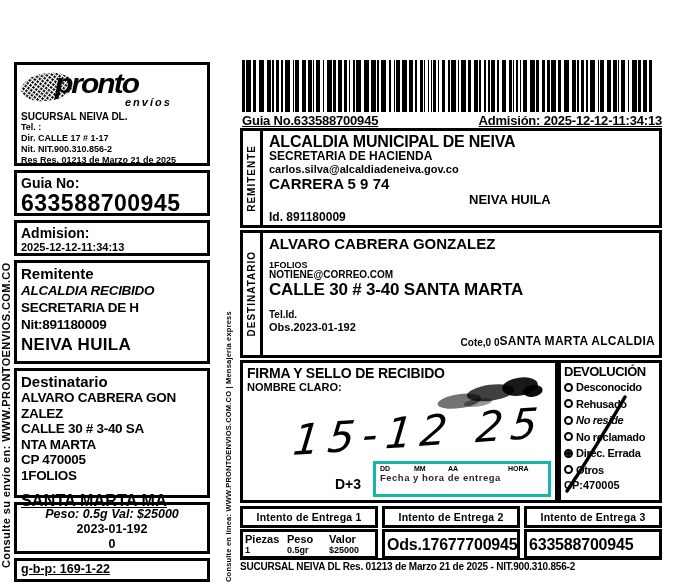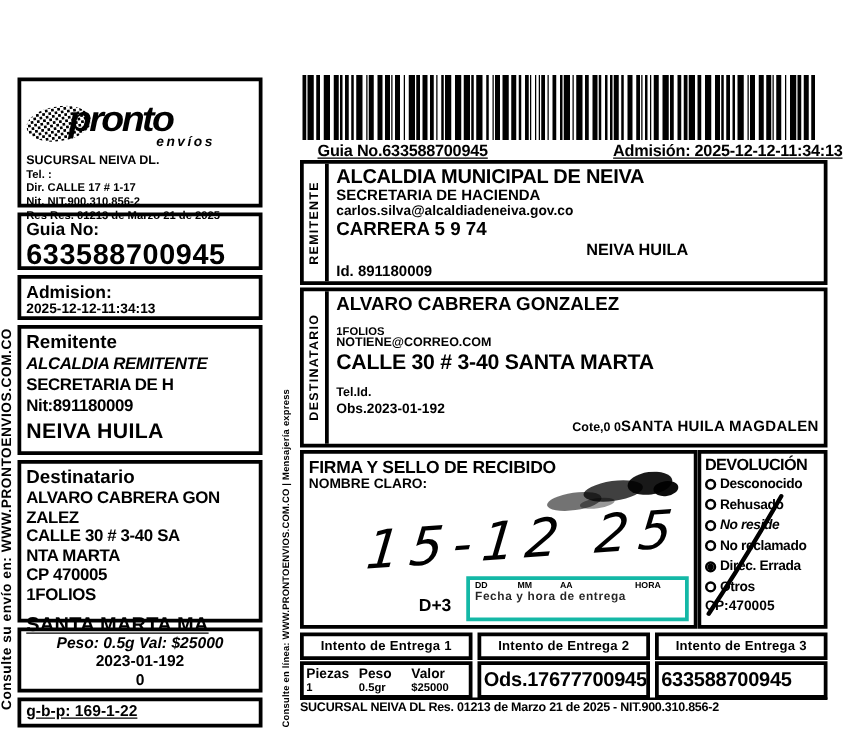--- a/index.html
+++ b/index.html
@@ -11,21 +11,21 @@
   .i { font-style:italic; }
 
   
   .vtext { writing-mode:vertical-rl; transform:rotate(180deg); white-space:nowrap; }
   .left-edge { left:0px; top:148px; height:420px; font-size:11px; font-weight:700; letter-spacing:.4px; }
   .mid-strip { left:224px; top:130px; height:452px; font-size:7.5px; font-weight:700; letter-spacing:.2px; }
 
   
   .leftcol { position:absolute; left:14px; top:62px; width:196px; }
   .box { border:3px solid #000; margin-bottom:4px; padding:2px 4px; background:#fff; }
-  .office { height:104px; padding-top:16px; }
+  .office { height:104px; padding-top:4px; }
   .logo-row { position:relative; height:40px; margin-bottom:2px; }
   .blob { position:absolute; left:0; top:4px; width:52px; height:28px; border-radius:50%;
           transform:rotate(-8deg);
           background-image:radial-gradient(#000 38%, transparent 40%), radial-gradient(#000 38%, transparent 40%);
           background-size:5px 5px; background-position:0 0, 2.5px 2.5px; }
   .logo-word { position:absolute; left:34px; top:-2px; font-size:30px; font-weight:700; font-style:italic;
                letter-spacing:-2px; transform:scaleY(.95); }
   .logo-sub { position:absolute; left:104px; top:27px; font-size:11px; font-weight:700; font-style:italic; letter-spacing:2px; }
   .o-line { font-size:9px; font-weight:700; line-height:11px; }
   .o-line.first { font-size:10px; }
@@ -42,21 +42,21 @@
   .d-line { font-size:13.5px; font-weight:700; line-height:15.5px; letter-spacing:-.3px; }
   .d-city { font-size:16px; font-weight:700; margin-top:9px; text-decoration:underline; letter-spacing:.2px; }
   .peso-box { height:52px;text-align:center; }
   .p-line { font-size:12.5px; font-weight:700; line-height:15px; }
   .gbp-box { height:24px; padding-top:1px; }
   .gbp-line { font-size:12.5px; font-weight:700; text-decoration:underline; }
 
   
   .main { position:absolute; left:240px; top:60px; width:422px; height:520px; }
   #barcode-svg { position:absolute; left:0; top:0; width:422px; height:52px; fill:#000; }
-  .guia-line { position:absolute; left:14px; top:53px; width:420px; display:flex; justify-content:space-between; }
+  .guia-line { position:absolute; left:2px; top:53px; width:420px; display:flex; justify-content:space-between; }
   .guia-line span { font-size:13px; font-weight:700; text-decoration:underline; letter-spacing:-.2px; }
 
   .panel { position:absolute; left:0; width:422px; border:3px solid #000; background:#fff; }
   .side-label { position:absolute; left:0; top:0; bottom:0; width:20px; border-right:3px solid #000;
                 display:flex; align-items:center; justify-content:center; }
   .side-label span { writing-mode:vertical-rl; transform:rotate(180deg); font-size:10px; font-weight:700; letter-spacing:1px; }
   .panel-content { position:absolute; left:26px; top:2px; right:4px; bottom:2px; }
 
   .remit-p { top:68px; height:100px; }
   .m-name { font-size:16px; font-weight:700; line-height:17px; letter-spacing:-.2px; }
@@ -144,21 +144,21 @@
       <div class="big">633588700945</div>
     </div>
 
     <div class="box adm-box">
       <div class="lbl">Admision:</div>
       <div class="adm-val">2025-12-12-11:34:13</div>
     </div>
 
     <div class="box remit-box">
       <div class="t-head">Remitente</div>
-      <div class="r-line i">ALCALDIA REMITENTE</div>
+      <div class="r-line i">ALCALDIA RECIBIDO</div>
       <div class="r-line">SECRETARIA DE H</div>
       <div class="r-line">Nit:891180009</div>
       <div class="r-city">NEIVA HUILA</div>
     </div>
 
     <div class="box dest-box">
       <div class="t-head">Destinatario</div>
       <div class="d-line">ALVARO CABRERA GON</div>
       <div class="d-line">ZALEZ</div>
       <div class="d-line">CALLE 30 # 3-40 SA</div>
@@ -289,21 +289,21 @@
       </div>
       <div class="panel-content">
         <div class="d-name">ALVARO CABRERA GONZALEZ</div>
         <div class="d-folios">1FOLIOS</div>
         <div class="d-email">NOTIENE@CORREO.COM</div>
         <div class="d-addr">CALLE 30 # 3-40 SANTA MARTA</div>
         <div class="d-tel">Tel.Id.</div>
         <div class="d-obs">Obs.2023-01-192</div>
         <div class="d-last">
           <span class="d-cote">Cote,0 0</span>
-          <span class="d-city2">SANTA HUILA MAGDALEN</span>
+          <span class="d-city2">SANTA MARTA ALCALDIA</span>
         </div>
       </div>
     </div>
 
     <div class="panel firma-p">
       <div class="f-title">FIRMA Y SELLO DE RECIBIDO</div>
       <div class="f-nombre">NOMBRE CLARO:</div>
       <svg class="smudge" width="120" height="38">
         <g fill="#000" transform="rotate(-8 60 19)">
           <ellipse cx="30" cy="20" rx="22" ry="7" opacity=".55"></ellipse>

